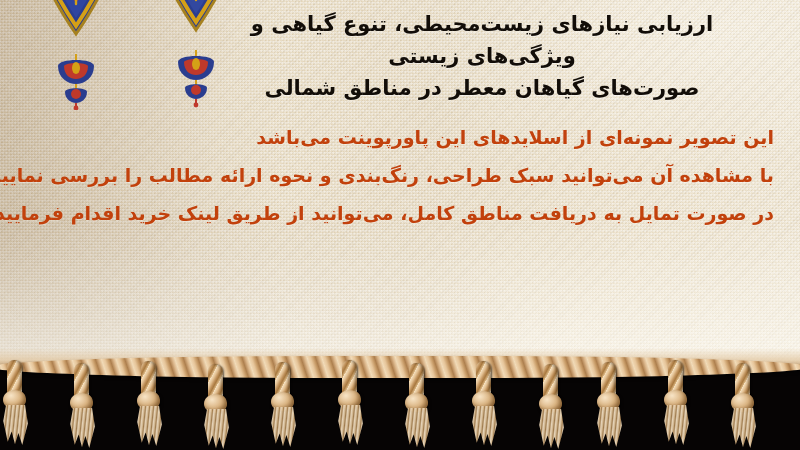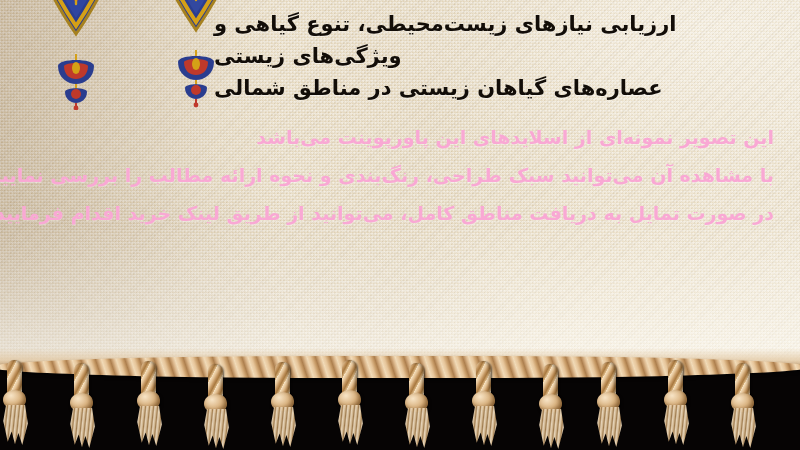--- a/index.html
+++ b/index.html
@@ -102,34 +102,34 @@
     opacity:.96;
     filter:blur(.2px);
   }
 
   
   .medallion{position:absolute;}
   .pendant{position:absolute;}
 
   
   .title{
-    position:absolute;right:26px;top:8px;width:560px;
-    text-align:left;
+    position:absolute;right:38px;top:8px;width:560px;
+    text-align:center;
     direction:rtl;
     color:#120d08;
     font-size:21px;
     font-weight:bold;
     line-height:32px;
     letter-spacing:0px;
     text-shadow:0 1px 0 rgba(255,255,255,.35);
   }
   .body-block{
     position:absolute;right:26px;top:118px;width:700px;
     text-align:right;direction:rtl;
-    color:#f9a8d4;
+    color:#c2410c;
     font-size:19px;
     font-weight:bold;
     line-height:38px;
     text-shadow:0 1px 0 rgba(255,255,255,.3);
   }
   .body-block .ln{display:block;white-space:nowrap;}
 </style>
 </head>
 <body>
 
@@ -245,21 +245,21 @@
     <ellipse cx="32" cy="14" rx="4" ry="6" fill="#d4a017"></ellipse>
     <path d="M32 30 L32 36" stroke="#d4a017" stroke-width="2"></path>
     <path d="M21 38 C 21 33 43 33 43 38 C 43 45 37 49 32 49 C 27 49 21 45 21 38 Z" fill="#2a3d8f"></path>
     <ellipse cx="32" cy="40" rx="5" ry="5" fill="#c0392b"></ellipse>
     <path d="M32 49 L32 53" stroke="#c0392b" stroke-width="2"></path>
     <circle cx="32" cy="55" r="2.4" fill="#c0392b"></circle>
   </svg>
 
   <div class="title">
     <div>ارزیابی نیازهای زیست‌محیطی، تنوع گیاهی و ویژگی‌های زیستی</div>
-    <div>عصاره‌های گیاهان زیستی در مناطق شمالی</div>
+    <div>صورت‌های گیاهان معطر در مناطق شمالی</div>
   </div>
 
   <div class="body-block">
     <span class="ln">این تصویر نمونه‌ای از اسلایدهای این پاورپوینت می‌باشد</span>
     <span class="ln">با مشاهده آن می‌توانید سبک طراحی، رنگ‌بندی و نحوه ارائه مطالب را بررسی نمایید</span>
     <span class="ln">در صورت تمایل به دریافت مناطق کامل، می‌توانید از طریق لینک خرید اقدام فرمایید</span>
   </div>
 
   <div class="black-field"></div>
   <div class="rope-band-soft"></div>

